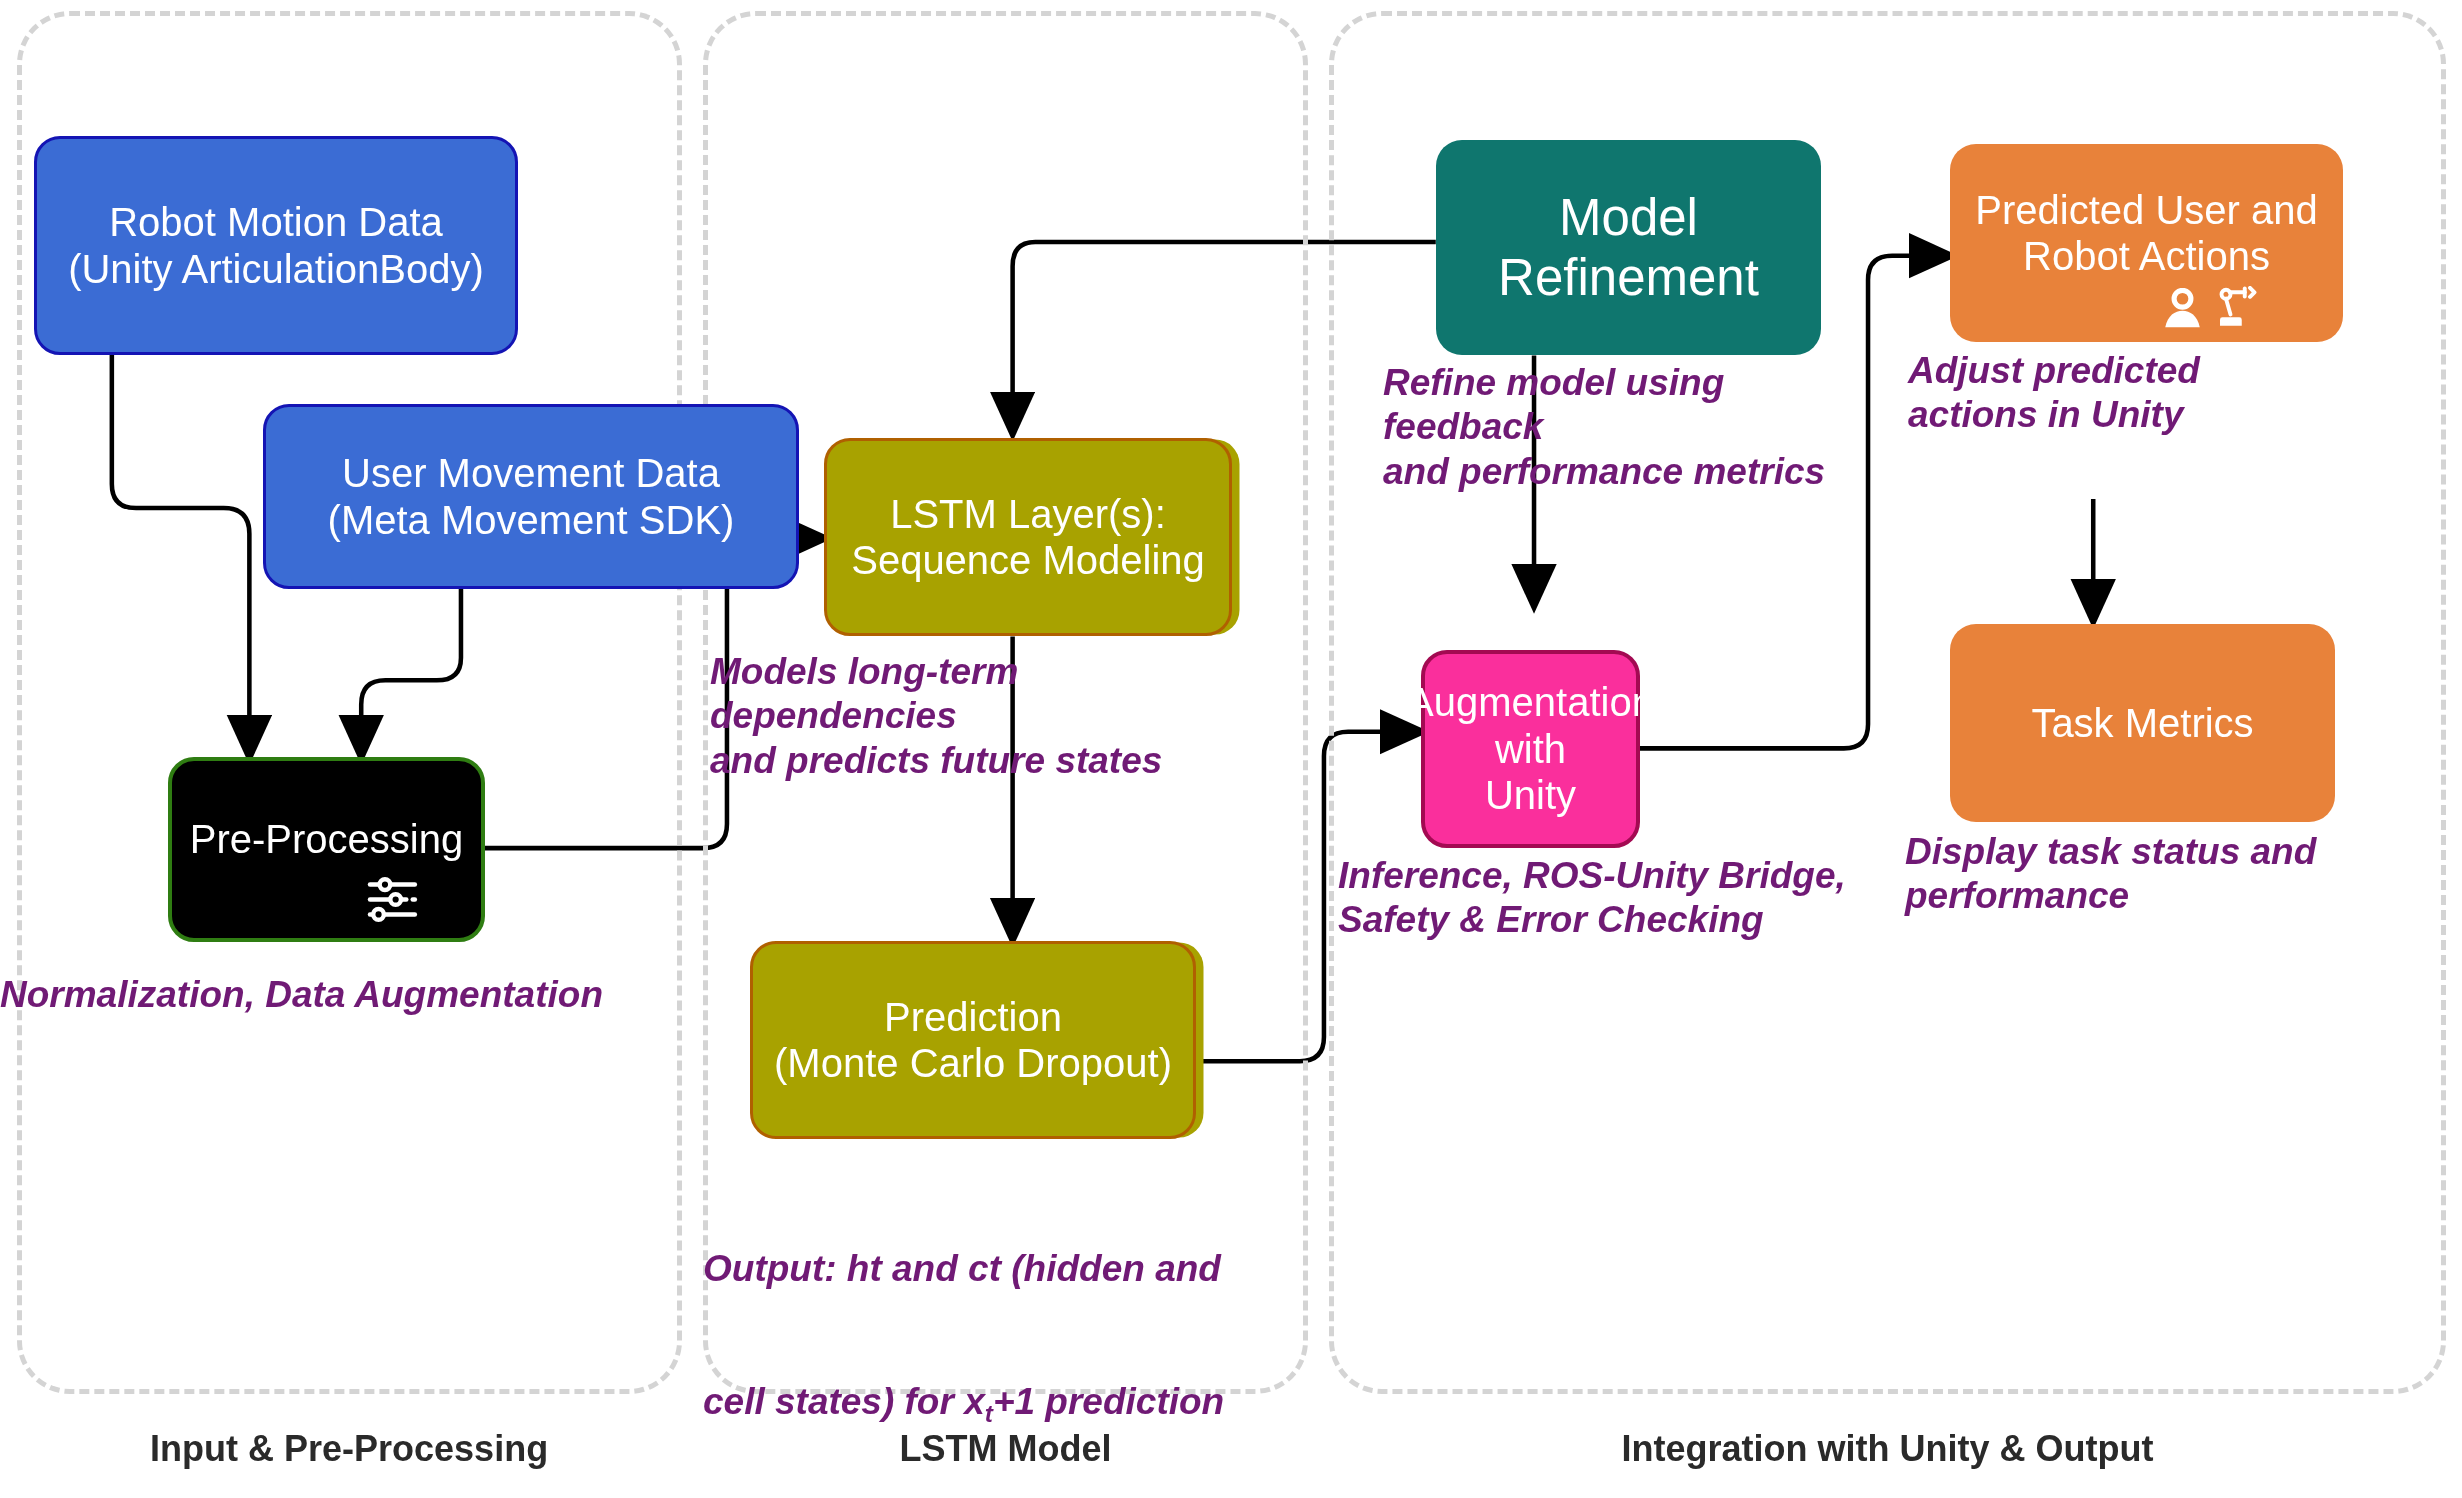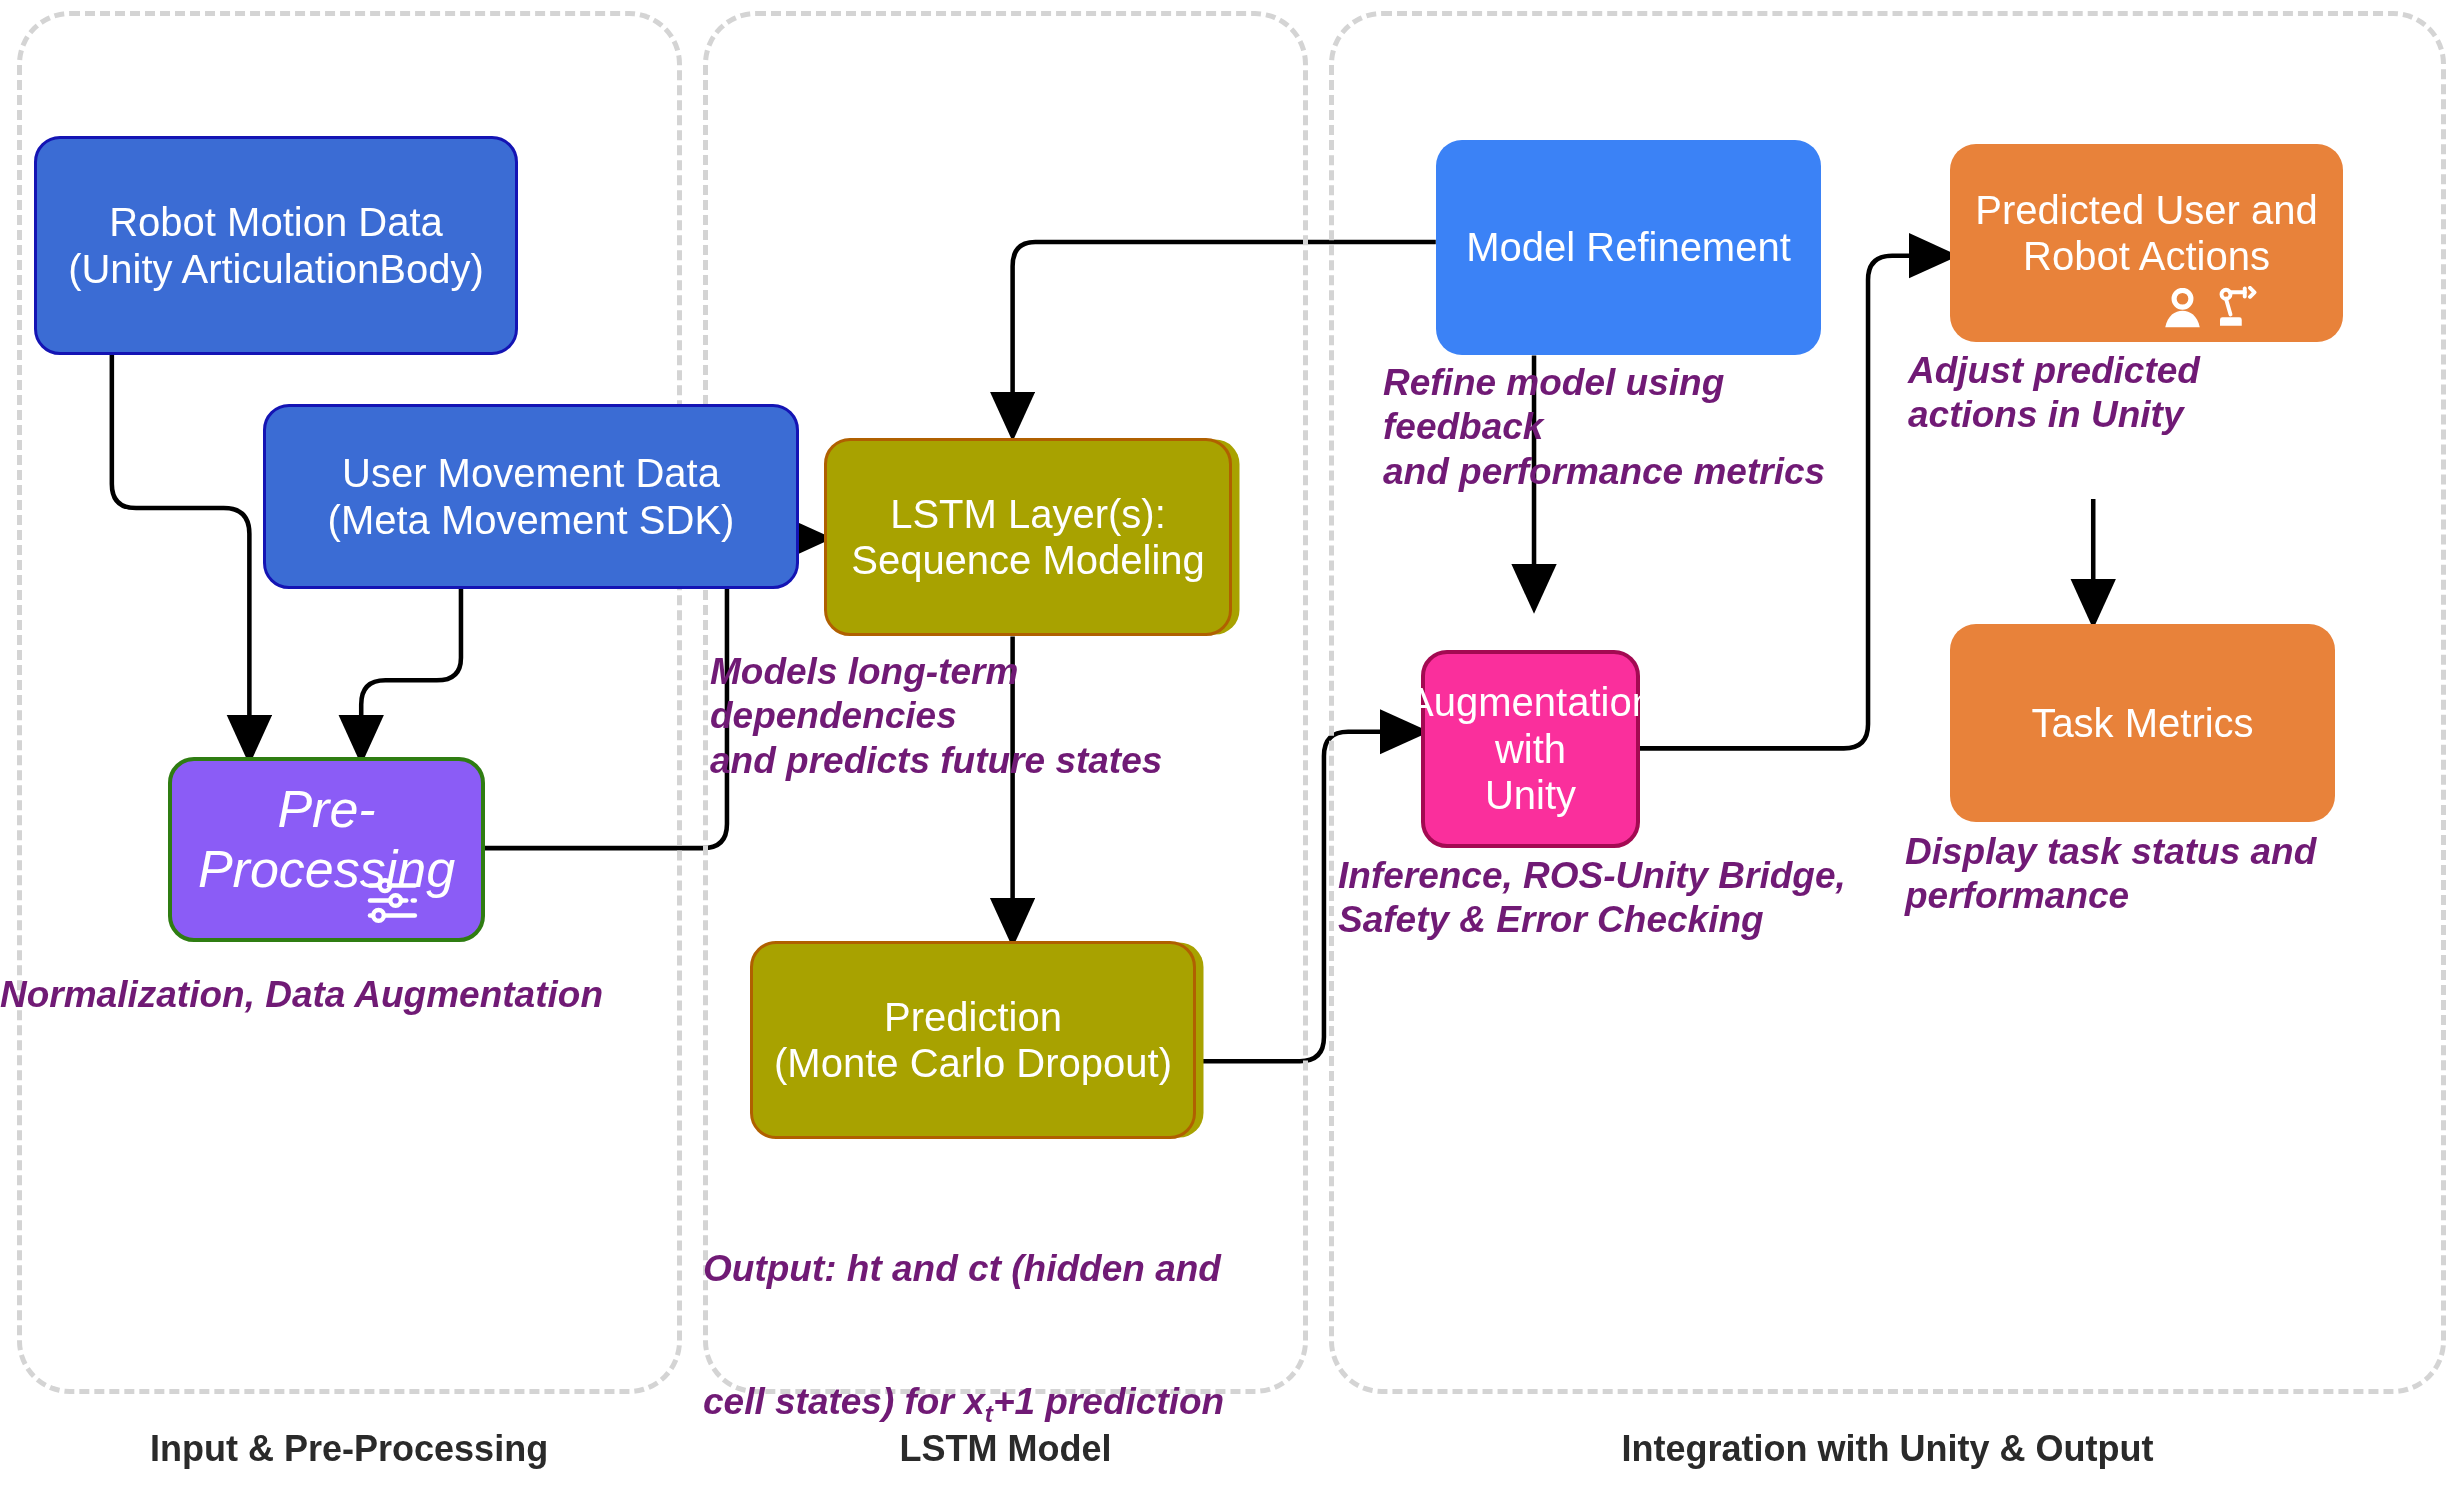--- a/index.html
+++ b/index.html
@@ -9,23 +9,23 @@
   #wire{position:absolute;left:0;top:0;width:2462px;height:1499px;pointer-events:none;}
 
   .group{position:absolute;border:5.3px dashed #d4d4d4;border-radius:53px;box-sizing:border-box;}
 
   .node{position:absolute;box-sizing:border-box;display:flex;flex-direction:column;
         align-items:center;justify-content:center;color:#ffffff;text-align:center;
         border-radius:26px;line-height:1.16;}
   .node .ttl{display:block;white-space:pre-line;padding:0 10.6px;}
 
   .blue{background:#3b6cd4;border:3.8px solid #1414b4;font-size:40px;}
-  .green{background:#8b5cf6;border:4.5px solid #2f7d12;font-size:52px;font-style:italic;}
+  .green{background:#000000;border:4.5px solid #2f7d12;font-size:40px;}
   .olive{background:#a8a200;border:3px solid #b06000;font-size:40px;}
-  .pinkA{background:#3b82f6;border:0 solid transparent;font-size:40px;}
+  .pinkA{background:#0f766e;border:0 solid transparent;font-size:51px;}
   .pinkB{background:#fa2f9c;border:4.5px solid #a30a52;font-size:40px;}
   .orange{background:#e8823a;border:0 solid transparent;font-size:40px;}
 
   .cap{position:absolute;font-style:italic;font-weight:700;font-size:37px;color:#701a75;
        text-align:left;line-height:1.2;white-space:pre-line;}
 
   .collabel{position:absolute;font-weight:bold;font-size:36px;color:#2a2a2a;text-align:center;}
 
   .icon{position:absolute;}
   .mono-i{font-style:italic;}

